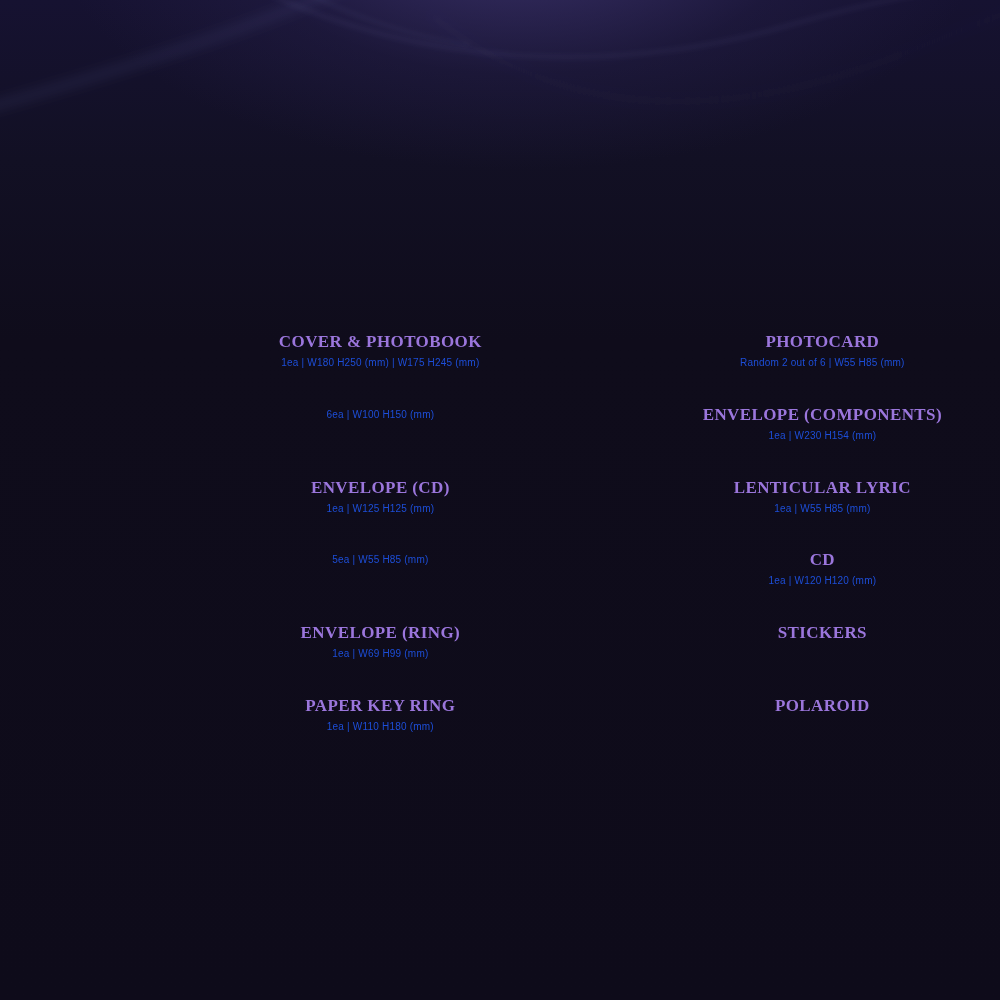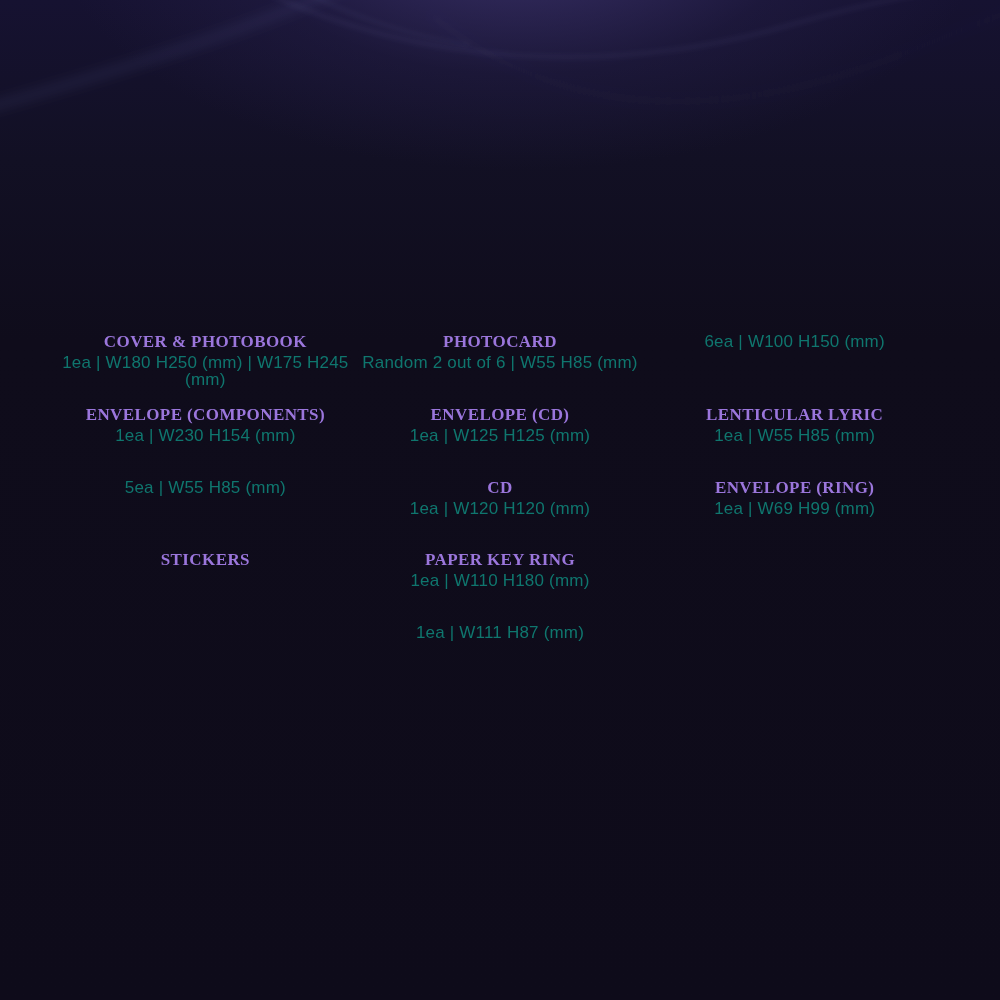--- a/index.html
+++ b/index.html
@@ -24,44 +24,44 @@
     height: 180px;
     pointer-events: none;
   }
 
   .components-grid {
     position: absolute;
     left: 58px;
     right: 58px;
     top: 331px;
     display: grid;
-    grid-template-columns: repeat(3, 1fr);
+    grid-template-columns: repeat(1, 1fr);
     grid-auto-rows: 72.8px;
     text-align: center;
   }
 
   .cell { padding-top: 0; }
   .cell-13 { grid-column: 2; }
 
   .item-title {
     font-family: "Liberation Serif", "DejaVu Serif", serif;
     font-weight: 700;
     font-size: 17px;
     line-height: 21px;
     letter-spacing: 0.4px;
     color: #9b76dc;
   }
 
   .item-spec {
     font-family: "Liberation Sans", "DejaVu Sans", sans-serif;
-    font-size: 17px;
+    font-size: 10px;
     line-height: 17px;
     margin-top: 2px;
     letter-spacing: 0.2px;
-    color: #0f766e;
+    color: #1d4ed8;
   }
 </style>
 </head>
 <body>
 
 <svg class="waves" viewBox="0 0 1000 180" aria-hidden="true">
   <defs>
     <filter id="soft" x="-20%" y="-20%" width="140%" height="140%">
       <feGaussianBlur stdDeviation="2.5"></feGaussianBlur>
     </filter>
@@ -116,16 +116,16 @@
   </div>
   <div class="cell">
     <div class="item-title">STICKERS</div>
   </div>
   <div class="cell">
     <div class="item-title">PAPER KEY RING</div>
     <div class="item-spec">1ea | W110 H180 (mm)</div>
   </div>
 
   <div class="cell cell-13">
-    <div class="item-spec">1ea | W111 H87 (mm)</div>
+    <div class="item-title">POLAROID</div>
   </div>
 
 </div>
 
 </body></html>

